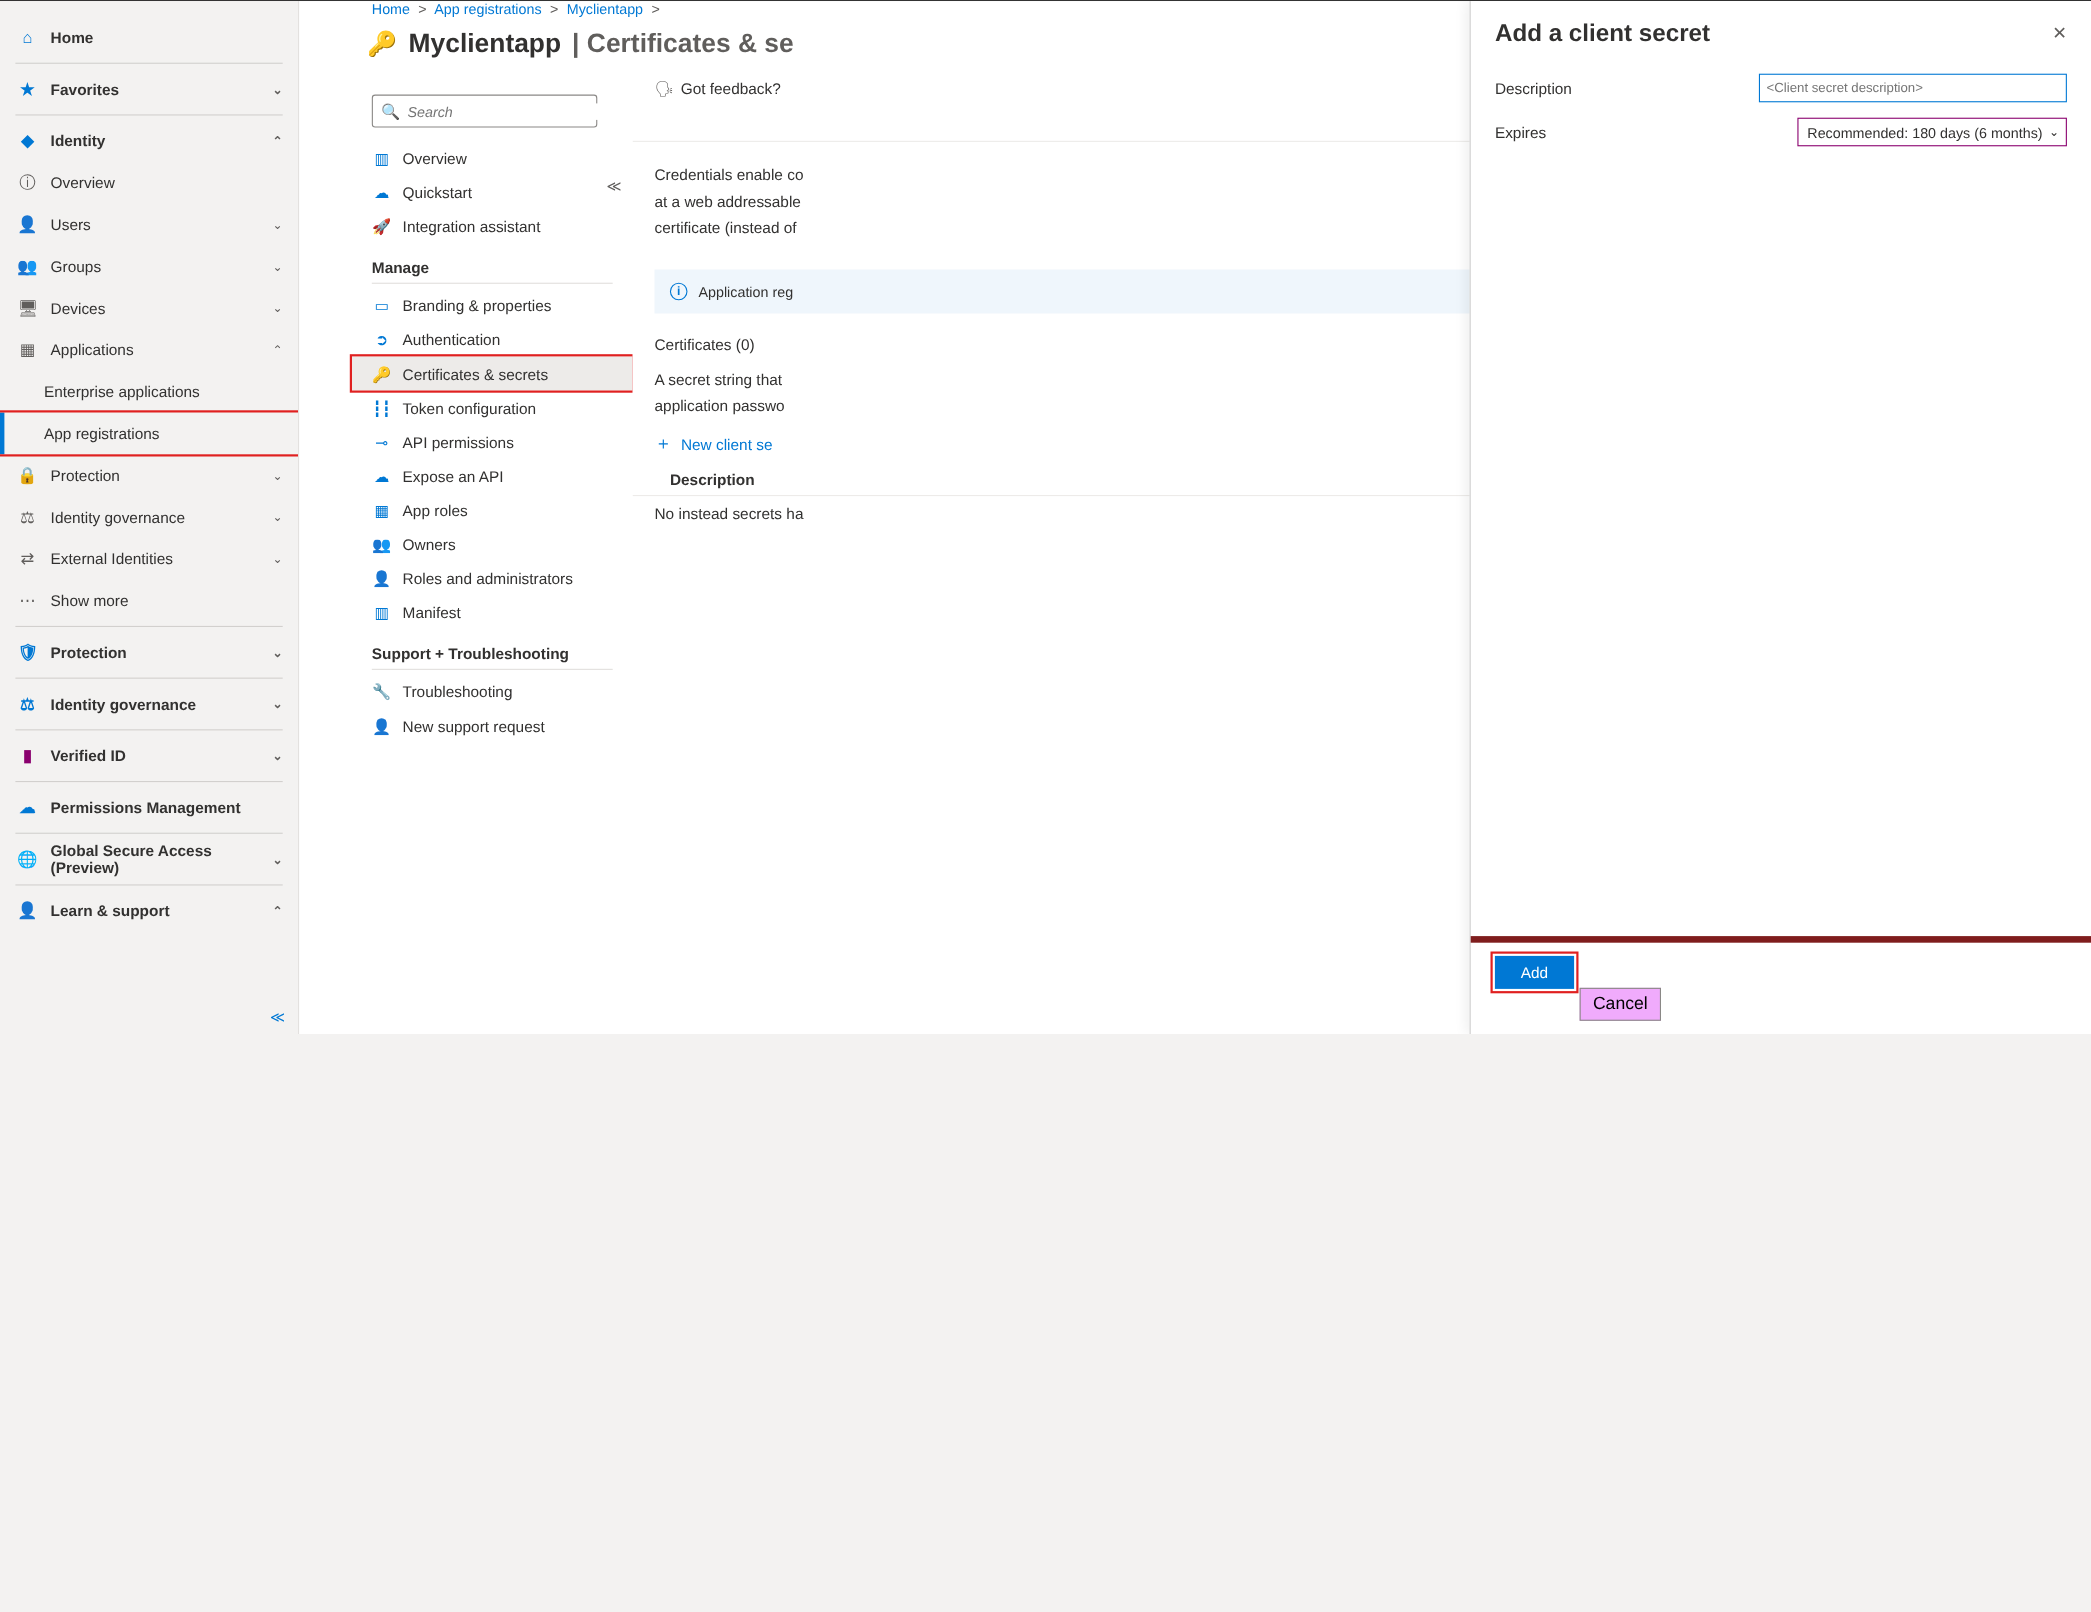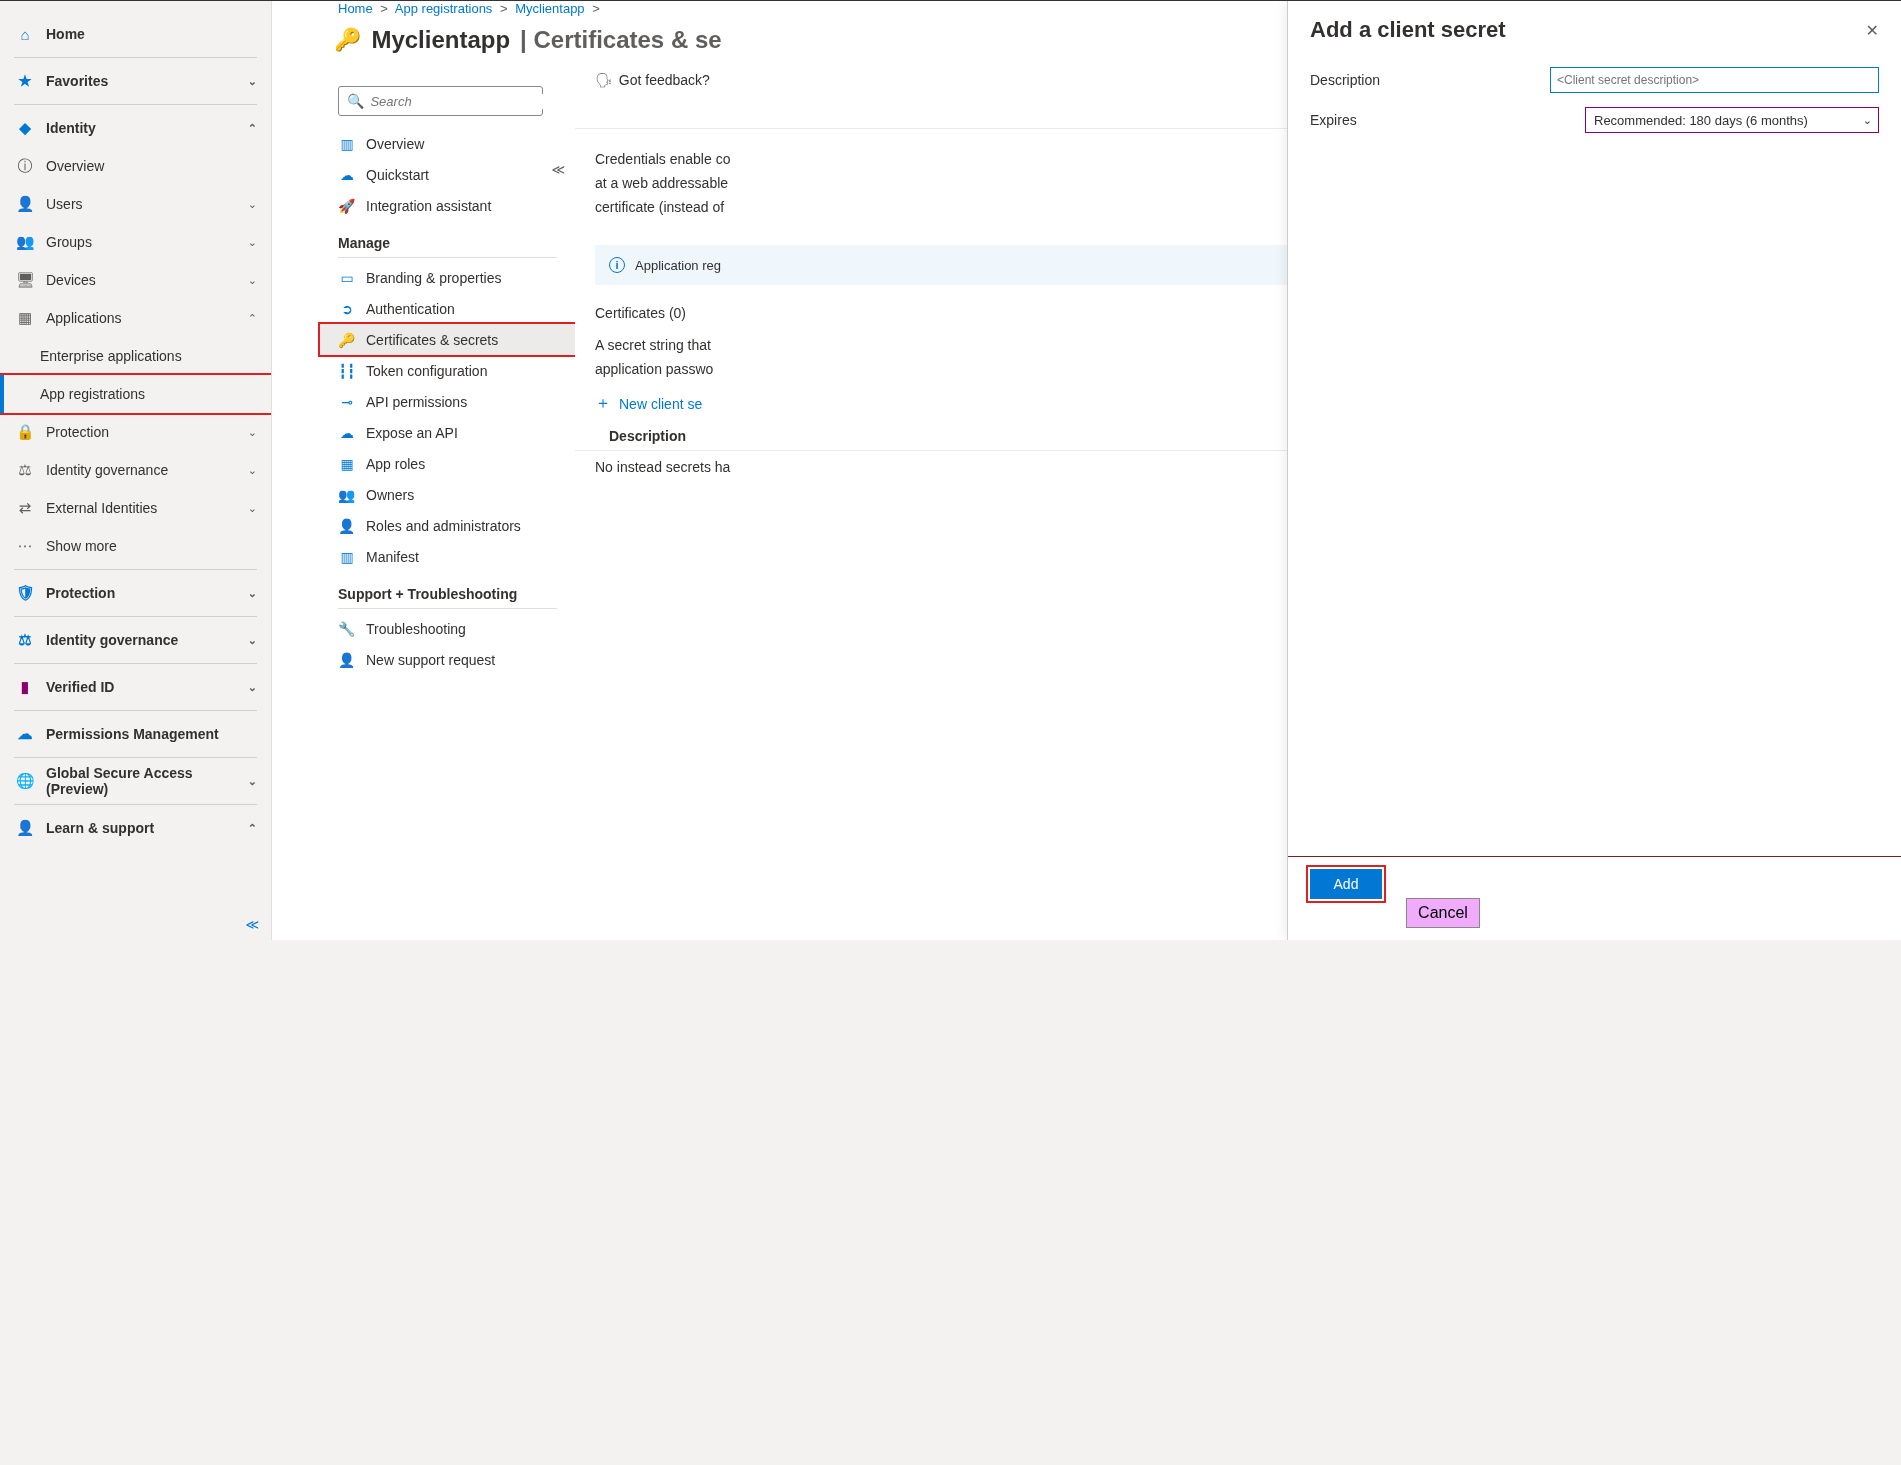--- a/index.html
+++ b/index.html
@@ -41,30 +41,30 @@
   .feedback { color:#323130; font-size:14px; display:flex; align-items:center; gap:6px; margin-bottom:40px;}
   .main p { color:#323130; line-height:20px; margin-bottom:4px; font-size:14px;}
   .infobox { background:#eff6fc; padding:12px 14px; margin:28px 0 20px 0; display:flex; gap:10px; align-items:center; font-size:13px;}
   .infobox .i { color:#0078d4; font-weight:bold; border:1px solid #0078d4; border-radius:50%; width:16px; height:16px; display:flex; align-items:center; justify-content:center; font-size:11px;}
   .tab { font-size:14px; margin-bottom:14px;}
   .newsecret { color:#0078d4; display:flex; align-items:center; gap:8px; cursor:pointer; margin:14px 0 14px 0;}
   .desclabel { font-weight:600; font-size:14px; margin-top:6px;}
   .colsep { border-top:1px solid #edebe9; margin:6px -20px;}
 
   
-  .panel { position:absolute; top:0; right:0; bottom:0; width:614px; background:#fff; border-left:1px solid #ccc; box-shadow:-4px 0 10px rgba(0,0,0,.06); display:flex; flex-direction:column;}
+  .panel { position:absolute; top:0; right:0; bottom:0; width:565px; background:#fff; border-left:1px solid #ccc; box-shadow:-4px 0 10px rgba(0,0,0,.06); display:flex; flex-direction:column;}
   .panel-head { display:flex; align-items:center; justify-content:space-between; padding:16px 22px 20px 22px;}
   .panel-title { font-size:22px; font-weight:600; }
   .close { font-size:16px; color:#605e5c; cursor:pointer; }
   .panel-body { padding:4px 22px; flex:1;}
   .form-row { display:flex; align-items:center; margin-bottom:14px;}
   .form-row label { width:240px; font-size:14px;}
   .desc-input { flex:1; height:26px; border:1px solid #0078d4; font-size:12px; padding:0 6px; outline:none; color:#555;}
   .exp-select { flex:1; height:26px; border:1px solid #8a006e; font-size:13px; padding:0 6px 0 8px; display:flex; align-items:center; justify-content:space-between; cursor:pointer;margin-left:35px;}
-  .panel-foot { border-top:1px solid #7f1d1d; padding:12px 22px; display:flex; gap:24px;}
+  .panel-foot { border-top:6px solid #7f1d1d; padding:12px 22px; display:flex; gap:5px;}
   .btn-primary { background:#0078d4; color:#fff; border:none; height:30px; width:72px; font-size:14px; cursor:pointer; outline:2px solid #e02020; outline-offset:2px;}
   .btn-default { background:#f0abfc; border:1px solid #8a8886; height:30px; width:74px; font-size:16px; cursor:pointer;margin-top:29px;}
 
   .cutoff { overflow:hidden; white-space:nowrap; }
 </style>
 </head>
 <body>
 
 <div class="app">
 

